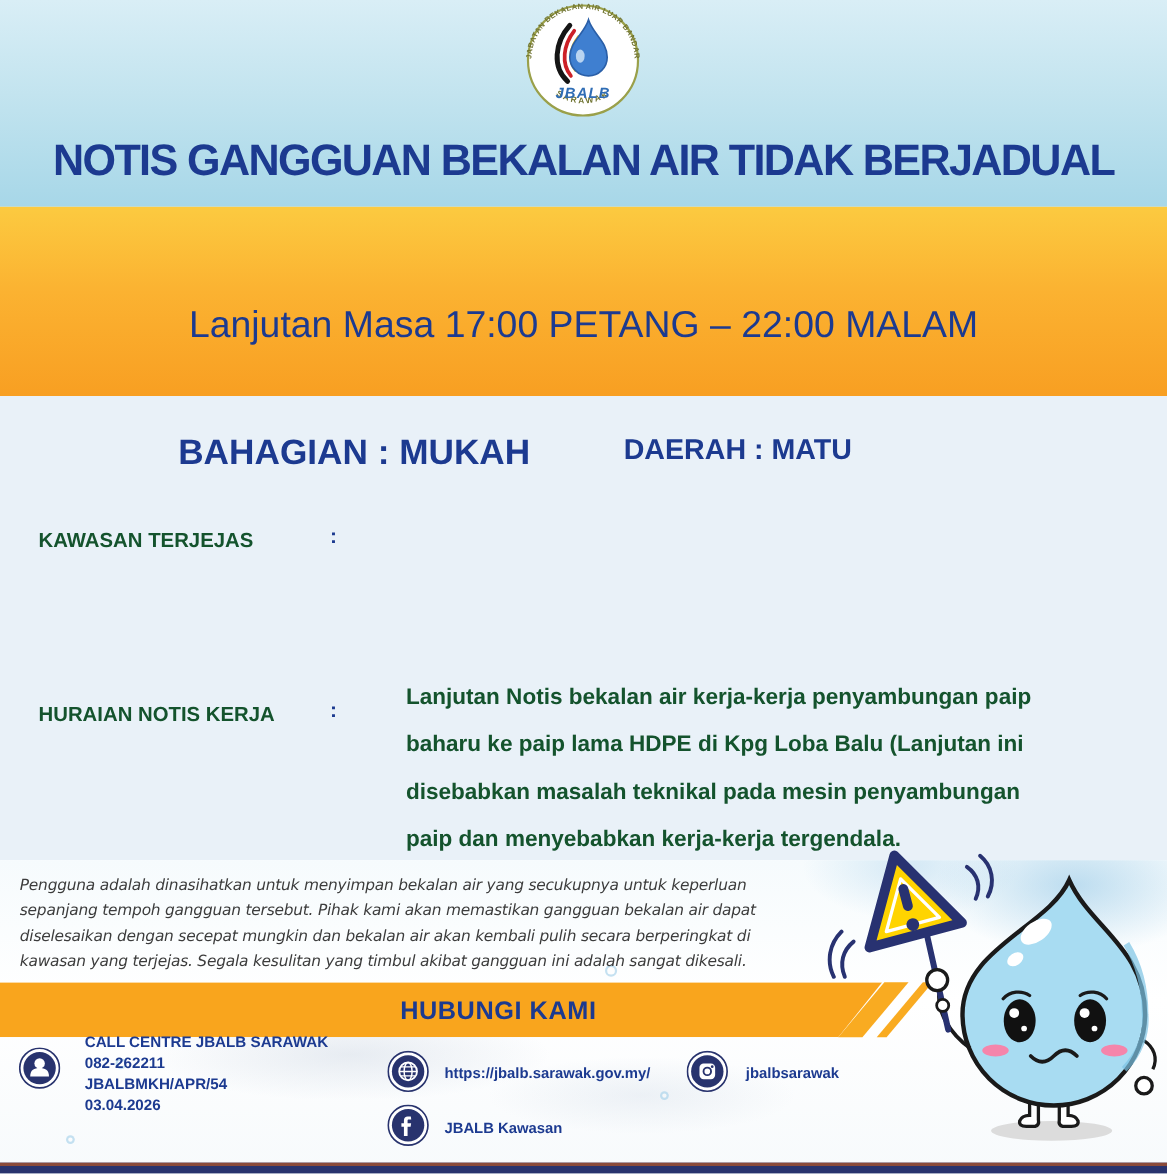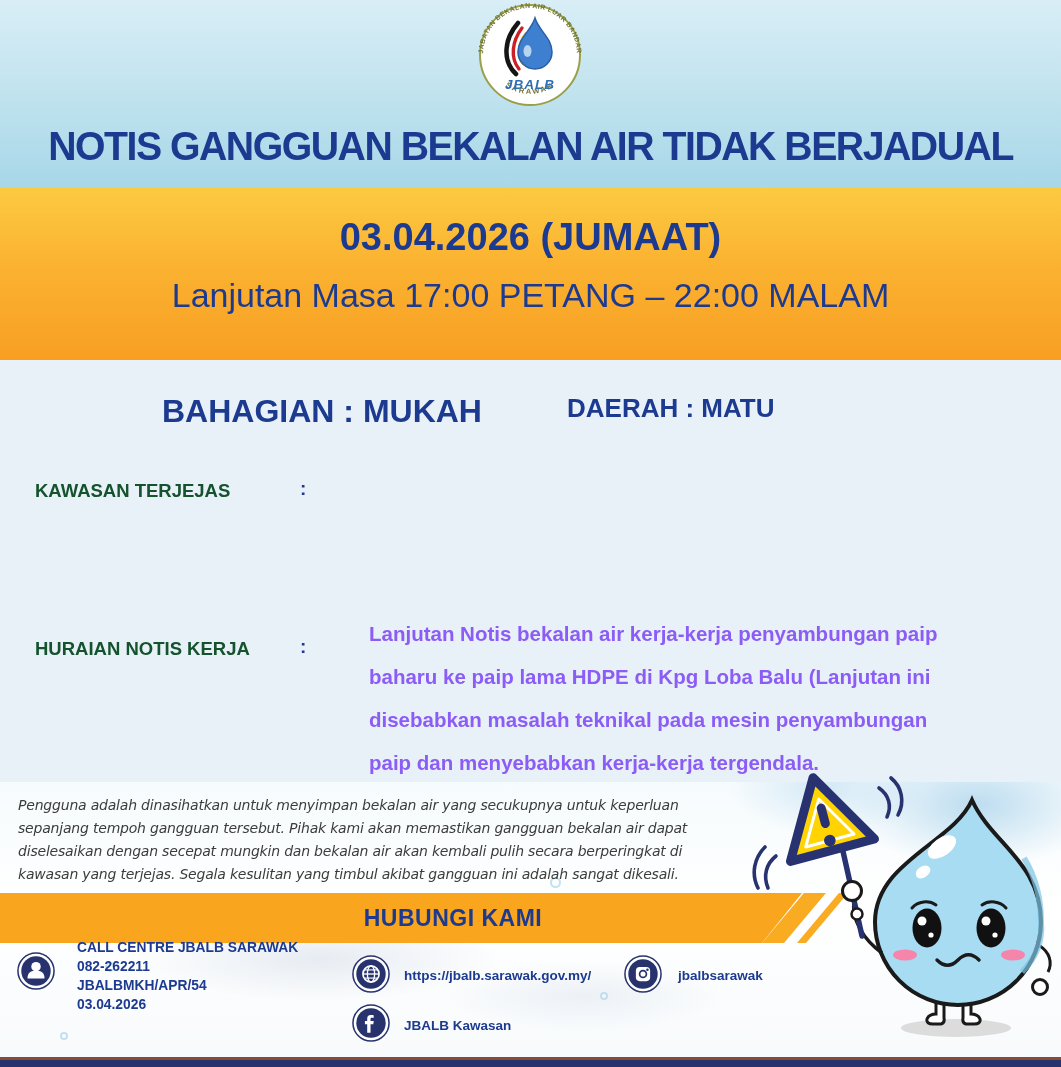--- a/index.html
+++ b/index.html
@@ -28,21 +28,21 @@
   .region-bahagian{position:absolute;left:162px;top:33px;font-size:32px;font-weight:bold;color:#1c3a90;white-space:nowrap;}
   .region-daerah{position:absolute;left:567px;top:33px;font-size:26px;font-weight:bold;color:#1c3a90;white-space:nowrap;}
   .detail-label{position:absolute;font-size:18.5px;font-weight:bold;color:#14532d;white-space:nowrap;}
   .detail-colon{position:absolute;left:300px;font-size:19px;font-weight:bold;color:#1c3a90;}
   .k-label{left:35px;top:120px;}
   .k-colon{top:118px;}
   .k-value{position:absolute;left:369px;top:128px;font-size:21px;font-weight:bold;color:#1c3a90;white-space:nowrap;}
   .h-label{left:35px;top:278px;}
   .h-colon{top:276px;}
   .h-lines{position:absolute;left:369px;top:252px;}
-  .h-lines div{font-size:20.5px;font-weight:bold;color:#8b5cf6;line-height:43px;white-space:nowrap;}
+  .h-lines div{font-size:20.5px;font-weight:bold;color:#14532d;line-height:43px;white-space:nowrap;}
 
   
   .splash{position:absolute;left:0;top:782px;width:1061px;height:285px;
     background:
       radial-gradient(ellipse 180px 90px at 92% 8%, rgba(140,195,228,.55), rgba(140,195,228,0) 70%),
       radial-gradient(ellipse 140px 70px at 78% 2%, rgba(170,210,236,.45), rgba(170,210,236,0) 70%),
       radial-gradient(ellipse 260px 60px at 30% 62%, rgba(175,190,210,.28), rgba(175,190,210,0) 70%),
       radial-gradient(ellipse 200px 50px at 55% 75%, rgba(185,200,218,.22), rgba(185,200,218,0) 70%),
       linear-gradient(180deg,#f6fbfd 0%,#ffffff 45%,#f7fafc 100%);}
   .bubble{position:absolute;border:2px solid rgba(150,200,230,.55);border-radius:50%;background:rgba(255,255,255,.4);}
@@ -105,21 +105,20 @@
           <ellipse cx="72.5" cy="49" rx="4" ry="6" fill="#cfe3f7" opacity="0.85"></ellipse>
         </g>
         <text x="75" y="87" font-size="13.5" font-weight="bold" font-style="italic" fill="#2f6db5" text-anchor="middle" letter-spacing="1">JBALB</text>
       </svg>
     </div>
   </div>
 
   <div class="notice-title">NOTIS GANGGUAN BEKALAN AIR TIDAK BERJADUAL</div>
 
   <div class="banner">
-    <div class="date">03.04.2026 (JUMAAT)</div>
     <div class="time">Lanjutan Masa 17:00 PETANG – 22:00 MALAM</div>
   </div>
 
   <div class="body-sec">
     <div class="region-bahagian">BAHAGIAN : MUKAH</div>
     <div class="region-daerah">DAERAH : MATU</div>
 
     <div class="detail-label k-label">KAWASAN TERJEJAS</div>
     <div class="detail-colon k-colon">:</div>
 

